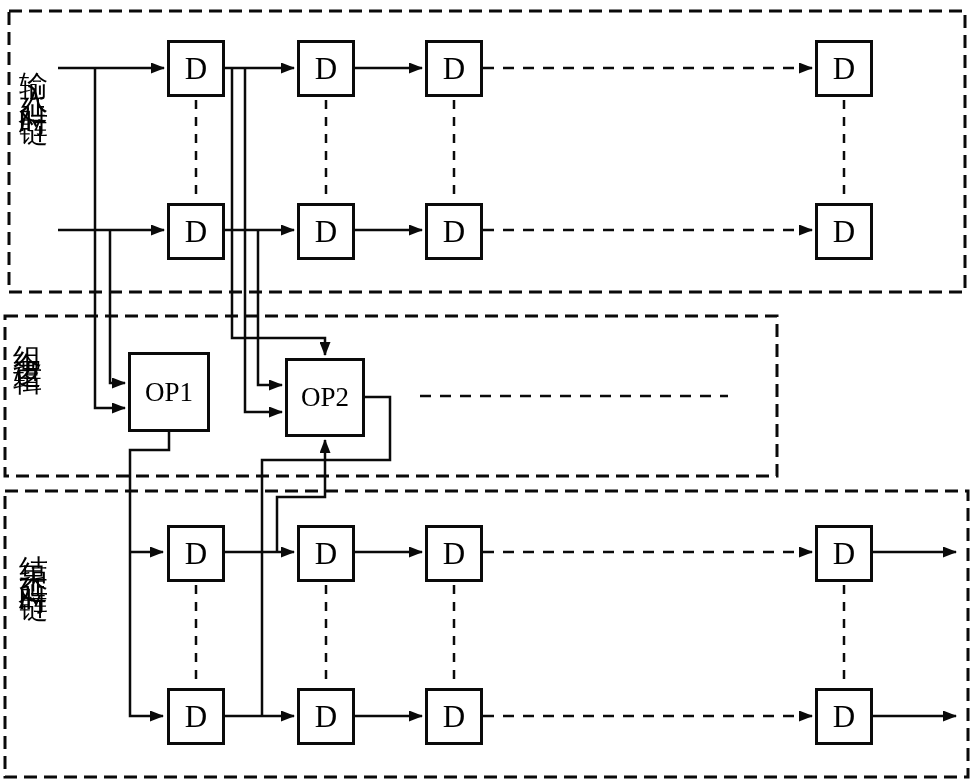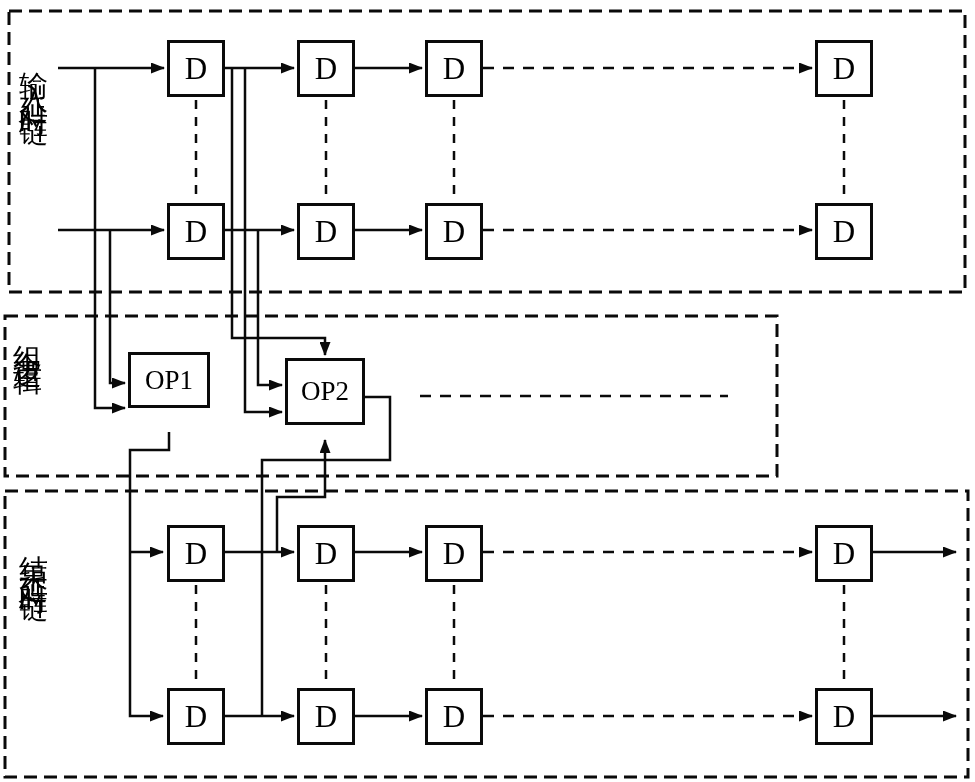--- a/index.html
+++ b/index.html
@@ -15,21 +15,21 @@
   .d-box {
     position:absolute;
     width:58px; height:57px;
     border:3px solid #0a0a0a;
     background:#ffffff;
     display:flex; align-items:center; justify-content:center;
     font-size:31px; color:#000;
   }
   .op-box {
     position:absolute;
-    width:82px; height:56px;
+    width:82px; height:80px;
     border:3px solid #0a0a0a;
     background:#ffffff;
     display:flex; align-items:center; justify-content:center;
     font-size:27px; color:#000;
   }
   .vlabel {
     position:absolute;
     writing-mode:vertical-rl;
     text-orientation:upright;
     font-size:29px;
@@ -109,21 +109,21 @@
   <div class="d-box" style="left:297px;top:40px">D</div>
   <div class="d-box" style="left:425px;top:40px">D</div>
   <div class="d-box" style="left:815px;top:40px">D</div>
 
   <div class="d-box" style="left:167px;top:203px">D</div>
   <div class="d-box" style="left:297px;top:203px">D</div>
   <div class="d-box" style="left:425px;top:203px">D</div>
   <div class="d-box" style="left:815px;top:203px">D</div>
 
   <div class="op-box" style="left:128px;top:352px">OP1</div>
-  <div class="op-box" style="left:285px;top:358px;width:80px;height:67px">OP2</div>
+  <div class="op-box" style="left:285px;top:358px;width:80px;height:79px">OP2</div>
 
   <div class="d-box" style="left:167px;top:525px">D</div>
   <div class="d-box" style="left:297px;top:525px">D</div>
   <div class="d-box" style="left:425px;top:525px">D</div>
   <div class="d-box" style="left:815px;top:525px">D</div>
 
   <div class="d-box" style="left:167px;top:688px">D</div>
   <div class="d-box" style="left:297px;top:688px">D</div>
   <div class="d-box" style="left:425px;top:688px">D</div>
   <div class="d-box" style="left:815px;top:688px">D</div>

